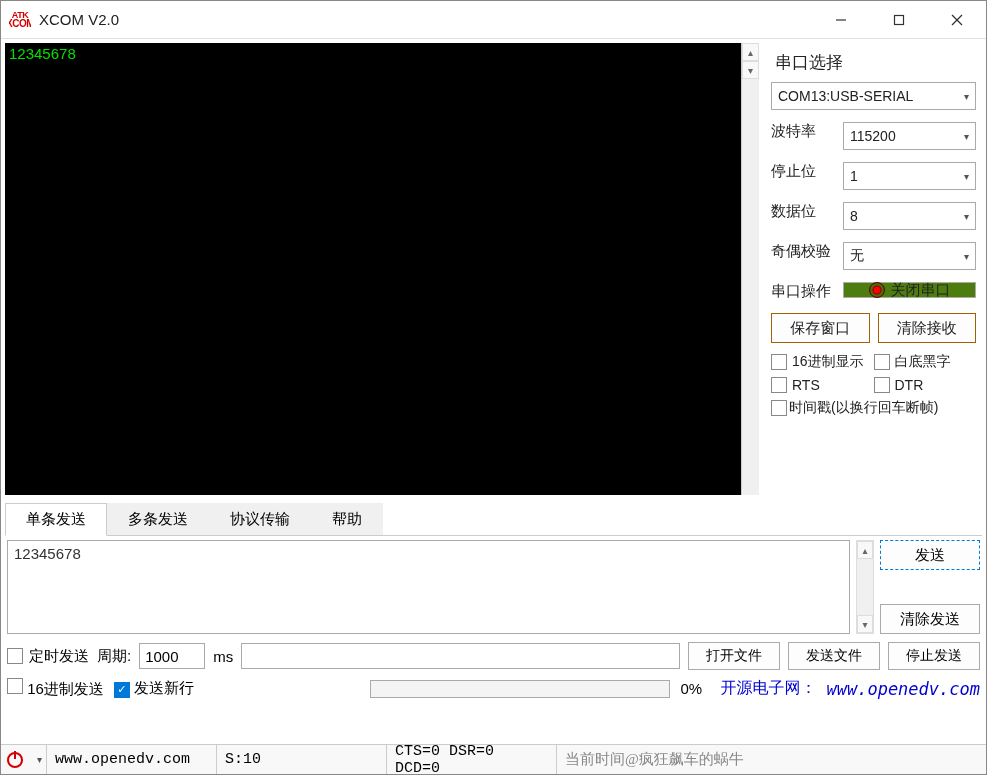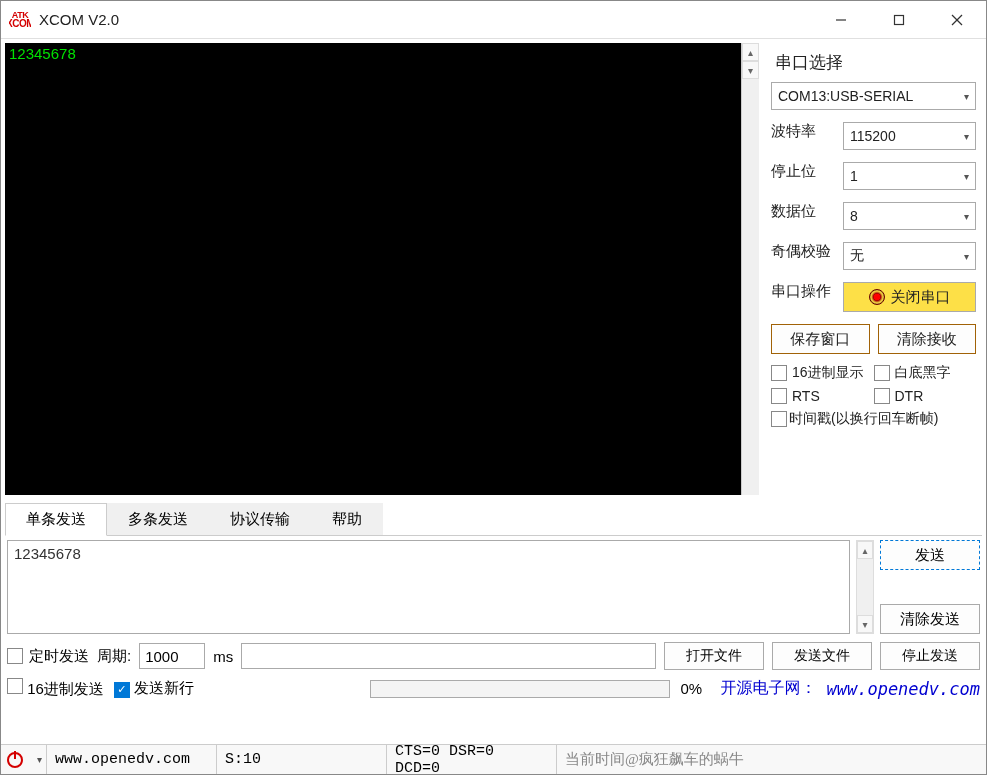--- a/index.html
+++ b/index.html
@@ -22,21 +22,21 @@
 .terminal-scroll { width: 18px; background: #f0f0f0; border-left: 1px solid #ccc; position: relative; }
 .scroll-arrow { height: 18px; display:flex; align-items:center; justify-content:center; font-size:10px; color:#666; background:#f8f8f8; border:1px solid #ddd;}
 
 .side-panel { flex: 1; padding: 8px 6px 0 4px; font-size: 15px; color: #222; }
 .panel-heading { font-size: 17px; margin-bottom: 8px; margin-left:4px; }
 .form-row { display: flex; margin-bottom: 12px; }
 .form-label { width: 66px; font-size: 15px; margin-right: 6px; }
 .select-box { flex: 1; height: 28px; border: 1px solid #aaa; background: #fff; display: flex; align-items: center; padding: 0 6px; font-size: 14px; font-family:"Consolas","Courier New",monospace; position: relative; }
 .select-box.wide { font-family: "Consolas","Courier New",monospace; }
 .select-arrow { margin-left: auto; font-size: 10px; color: #555; }
-.port-op-btn { flex:1; height: 30px; border: 1px solid #aaa; background: #fde047; display: flex; align-items: center; justify-content: center; gap: 6px; font-size: 15px; }
+.port-op-btn { flex:1; height: 16px; border: 1px solid #aaa; background: #4d7c0f; display: flex; align-items: center; justify-content: center; gap: 6px; font-size: 15px; }
 .rec-icon { width: 16px; height: 16px; border-radius: 50%; background: radial-gradient(circle,#f00 35%,#900 36%,transparent 60%); border:1px solid #600; box-shadow: inset 0 0 1px #000; }
 .btn-row { display: flex; gap: 8px; margin: 10px 0; }
 .small-btn { flex:1; height: 30px; border: 1px solid #a16207; background: #fdfdfd; display: flex; align-items: center; justify-content: center; font-size: 15px; }
 .checkbox-row { display: flex; align-items: center; gap: 2px; font-size: 14px; margin-bottom: 18px; }
 .checkbox-grid { display: flex; flex-wrap: wrap; }
 .checkbox-cell { width: 50%; display:flex; align-items:center; gap:5px; margin-bottom:6px; font-size:14px;}
 .chk { width: 16px; height: 16px; border: 1px solid #888; background: #fff; display:inline-flex; align-items:center; justify-content:center; font-size:11px; color:#fff;}
 .chk.checked { background:#0078d7; border-color:#0078d7; }
 
 .tabs { display: flex; border-bottom: 1px solid #ccc; margin-top: 6px; }
@@ -47,21 +47,21 @@
 .send-text { flex: 1; border: 1px solid #aaa; padding: 4px 6px; font-size: 15px; font-family:"Consolas",monospace; resize:none; background:#fff; color:#333; }
 .send-scroll { width: 18px; background:#f0f0f0; border: 1px solid #ddd; display:flex; flex-direction:column;}
 .send-btns { width: 100px; display:flex; flex-direction:column; gap: 34px; }
 .big-btn { height: 32px; border: 1px solid #aaa; background:#fdfdfd; display:flex; align-items:center; justify-content:center; font-size:15px; }
 .big-btn.primary { border: 1px dashed #0078d7; }
 
 .options-row { display:flex; align-items:center; gap:8px; padding: 6px 2px; font-size:15px; }
 .options-row .chk-group { display:flex; align-items:center; gap:6px; }
 .num-input { width: 66px; height: 26px; border:1px solid #aaa; padding: 0 5px; font-size:15px; background:#fff; display:flex; align-items:center; font-family:"Consolas",monospace;}
 .path-input { flex:1; height: 26px; border:1px solid #aaa; background:#fff; }
-.med-btn { width: 100px; height: 28px; border:1px solid #aaa; background:#fdfdfd; display:flex; align-items:center; justify-content:center; font-size:14px;}
+.med-btn { width: 92px; height: 28px; border:1px solid #aaa; background:#fdfdfd; display:flex; align-items:center; justify-content:center; font-size:14px;}
 
 .progress-row { display:flex; align-items:center; gap:10px; padding: 2px 2px; font-size:15px;}
 .progress-bar { flex:0 0 300px; height: 18px; border:1px solid #aaa; background:#f4f4f4; margin-left: auto;}
 .pct { font-size:15px; width: 30px; }
 .link-text { color:#0000d0; font-family:"Consolas","SimSun",monospace; font-size:17px; font-style: italic; }
 .link-label { color:#0000d0; font-family:"SimSun",serif; font-size:16px; }
 
 .statusbar { display:flex; border-top: 1px solid #ccc; background:#f8f8f8; height: 30px; align-items:stretch; }
 .status-cell { border-right: 1px solid #ccc; display:flex; align-items:center; padding: 0 8px; font-size:15px; font-family:"Consolas","Courier New",monospace; }
 .status-cell.first { padding-left:6px; padding-right:4px;}

